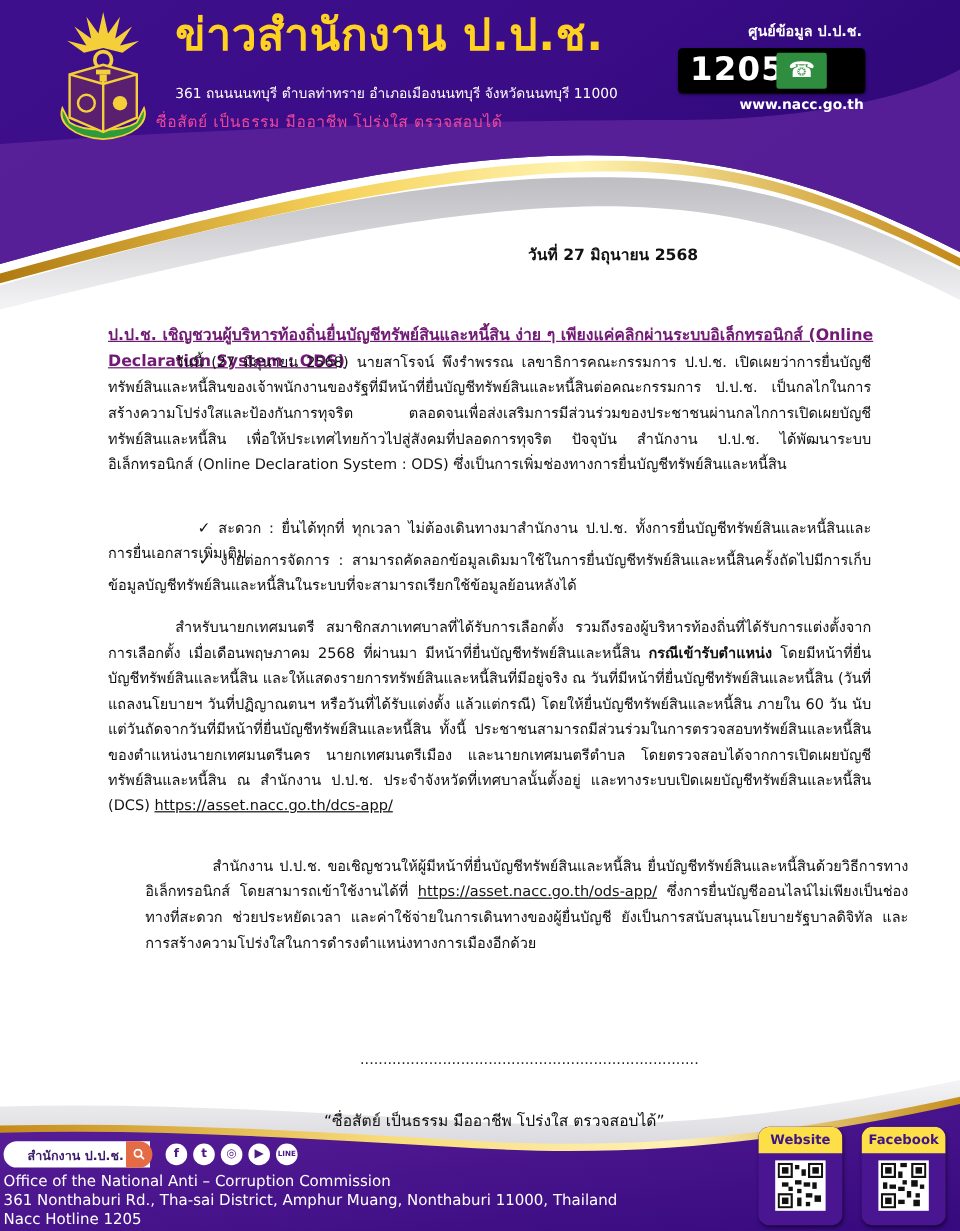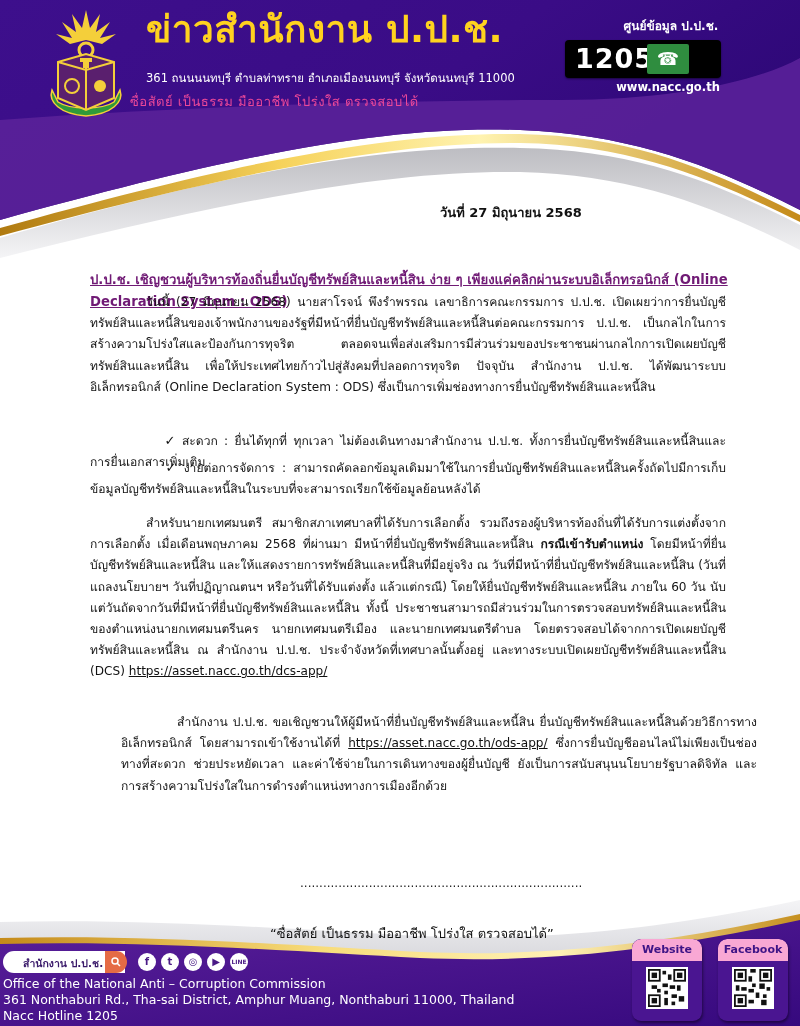--- a/index.html
+++ b/index.html
@@ -46,21 +46,21 @@
     .search-box { position: absolute; left: 3px; top: 51px; width: 122px; height: 22px; background: #ffffff; border-radius: 11px 0 0 11px; }
     .search-label { position: absolute; left: 20px; top: 4px; font-size: 10.5px; color: #3a1a6a; font-weight: bold; }
     .search-button { position: absolute; left: 105px; top: 51px; width: 22px; height: 22px; background: #e56b45; border-radius: 0 11px 11px 0; color: #fff; font-size: 11px; text-align: center; line-height: 22px; }
     .social { position: absolute; top: 53px; width: 18px; height: 18px; border-radius: 50%; background: #ffffff; color: #4a1a86; font-size: 10px; font-weight: bold; text-align: center; line-height: 18px; }
     .footer-line { position: absolute; left: 3px; font-size: 12.5px; color: #ffffff; white-space: nowrap; }
     .fl1 { top: 76px; }
     .fl2 { top: 92px; }
     .fl3 { top: 108px; }
 
     .qr-card { position: absolute; top: 39px; width: 70px; height: 82px; background: #4a1591; border-radius: 9px; box-shadow: 1px 2px 3px rgba(0,0,0,0.45); overflow: hidden; }
-    .qr-card .qr-label { height: 22px; background: #f9a8d4; color: #3e1486; font-weight: bold; font-size: 11px; text-align: center; line-height: 22px; border-radius: 9px 9px 0 0; }
+    .qr-card .qr-label { height: 22px; background: #fde047; color: #3e1486; font-weight: bold; font-size: 11px; text-align: center; line-height: 22px; border-radius: 9px 9px 0 0; }
     .qr-card .qr-code { position: absolute; left: 14px; top: 28px; width: 42px; height: 42px; background: #fff; padding: 2px; }
   </style>
 </head>
 <body>
 
 <div class="header">
   <svg class="bg" width="800" height="270" viewBox="0 0 800 270">
     <defs>
       <linearGradient id="hg" x1="0" y1="0" x2="1" y2="0.4">
         <stop offset="0" stop-color="#3d0f8c"></stop>

